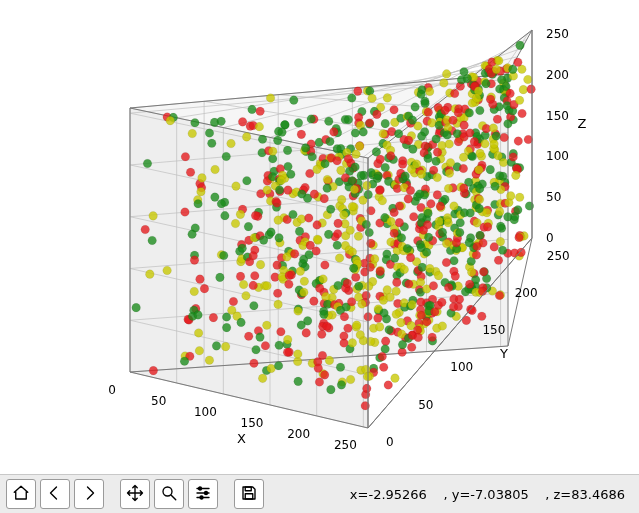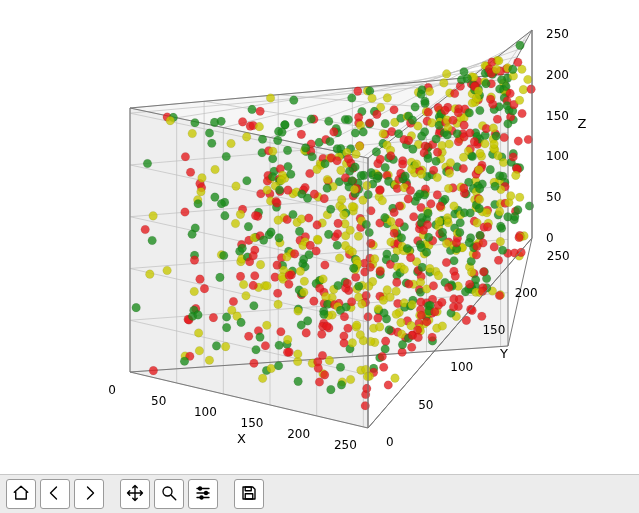--- a/index.html
+++ b/index.html
@@ -1156,13 +1156,14 @@
     <div class="tb-btn" title="Save">
       <span>
         <svg viewBox="0 0 24 24">
             <path d="M4 4 H17 L20 7 V20 H4 Z"></path>
             <rect x="7" y="4" width="8" height="5"></rect>
             <rect x="7" y="13" width="10" height="7"></rect>
           </svg>
       </span>
     </div>
   </div>
+  <span id="coord-readout">x=-2.95266    , y=-7.03805    , z=83.4686</span>
 </div>
 
 </body></html>

